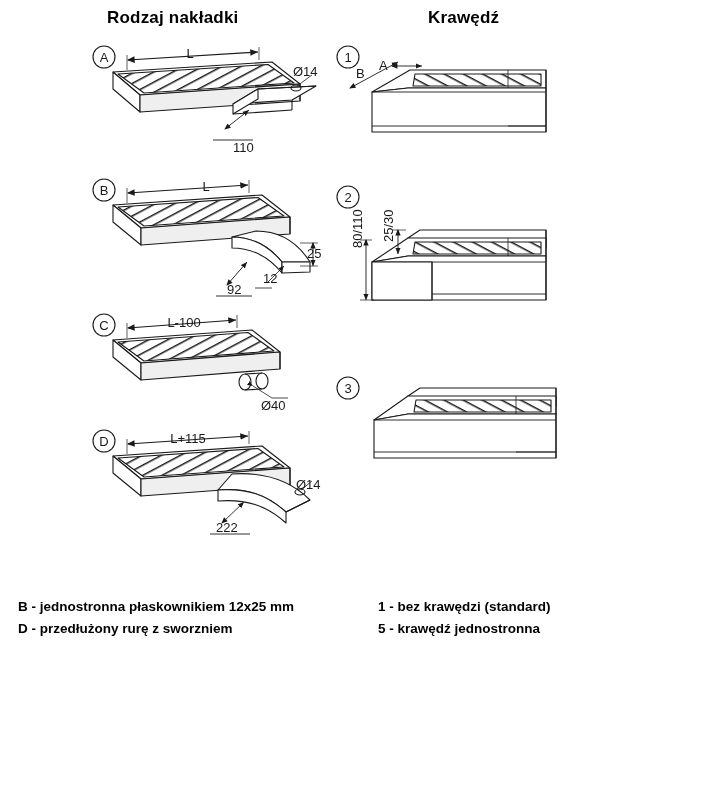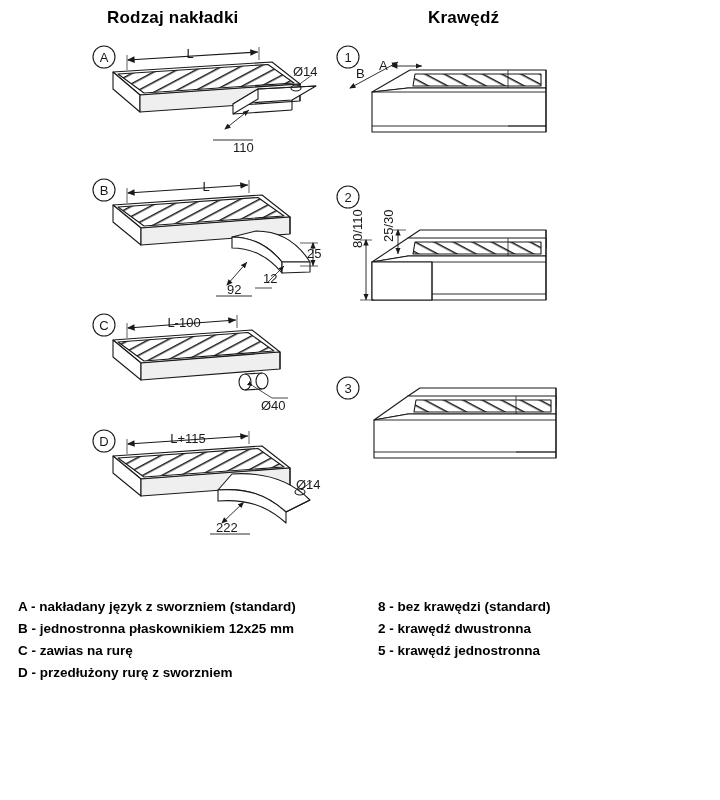--- a/index.html
+++ b/index.html
@@ -263,25 +263,22 @@
 
       <text x="356" y="78">B</text>
       <text x="379" y="70">A</text>
 
       <text x="393" y="242" transform="rotate(-90 393 242)">25/30</text>
       <text x="362" y="248" transform="rotate(-90 362 248)">80/110</text>
     </g>
   </svg>
 
   <div class="legend" id="legend-left">
-    <div class="legend-item">A - nakładany język z sworzniem (standard)</div>
     <div class="legend-item">B - jednostronna płaskownikiem 12x25 mm</div>
-    <div class="legend-item">C - zawias na rurę</div>
     <div class="legend-item">D - przedłużony rurę z sworzniem</div>
   </div>
 
   <div class="legend" id="legend-right">
-    <div class="legend-item">8 - bez krawędzi (standard)</div>
-    <div class="legend-item">2 - krawędź dwustronna</div>
+    <div class="legend-item">1 - bez krawędzi (standard)</div>
     <div class="legend-item">5 - krawędź jednostronna</div>
   </div>
 
 </div>
 
 </body></html>

